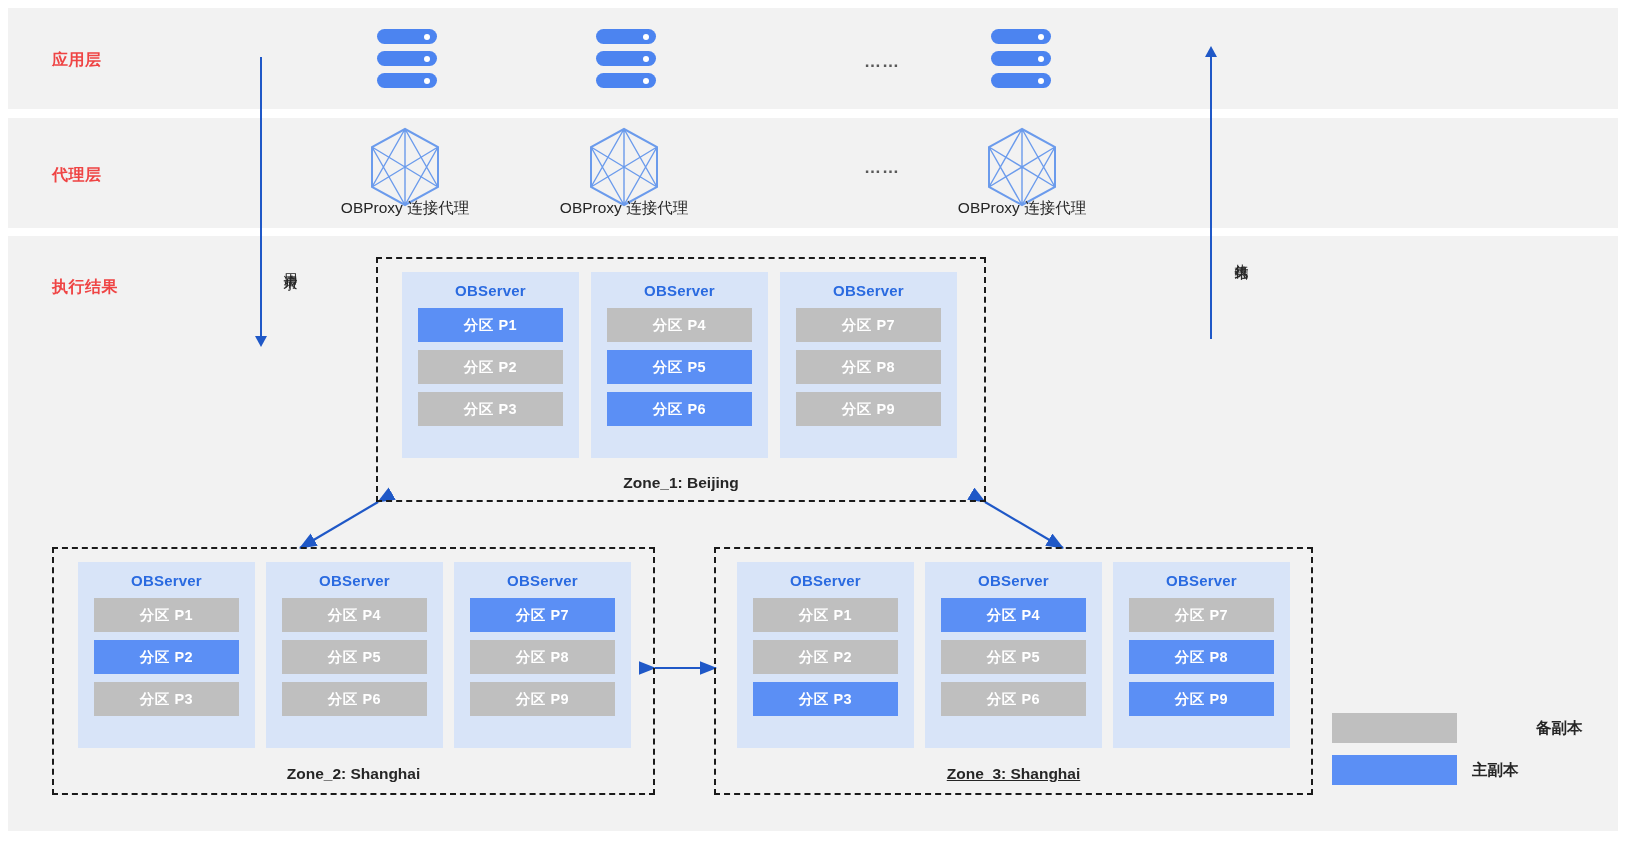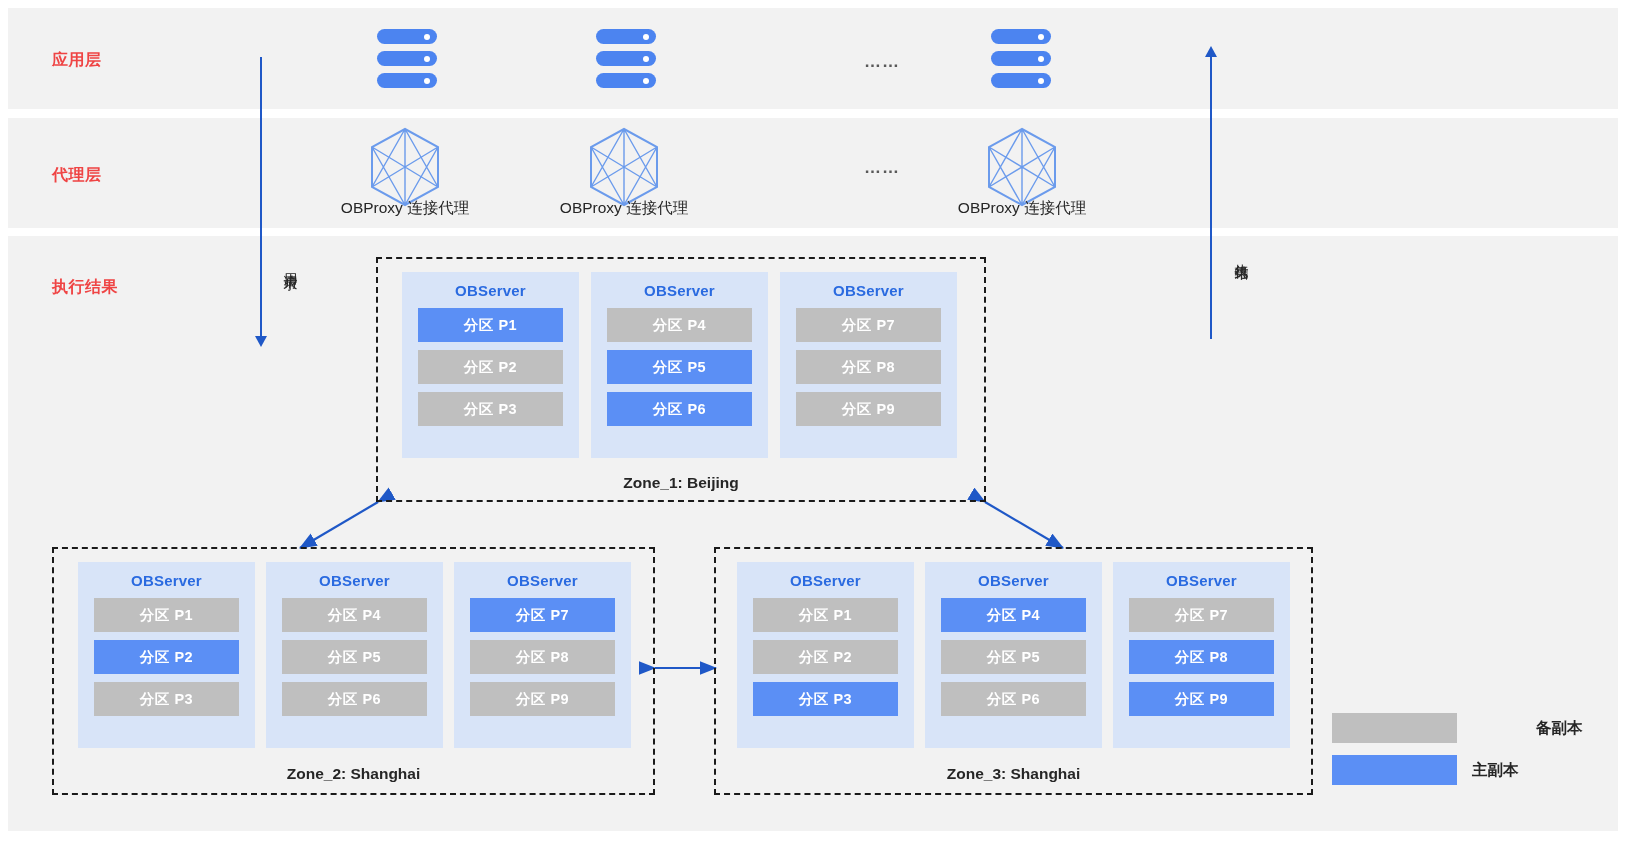--- a/index.html
+++ b/index.html
@@ -237,21 +237,21 @@
   <div class="part backup" style="width:145px;height:34px;">分区 P6</div>
 </div>
 <div class="observer" style="left:454px; top:562px; width:177px; height:186px;">
   <div class="observer-title">OBServer</div>
   <div class="part primary" style="width:145px;height:34px;">分区 P7</div>
   <div class="part backup" style="width:145px;height:34px;">分区 P8</div>
   <div class="part backup" style="width:145px;height:34px;">分区 P9</div>
 </div>
 
 <div class="zone" style="left:714px; top:547px; width:599px; height:248px;"></div>
-<div class="zone-label" style="left:714px; top:765px; width:599px;">Zone_3: Shanghai</div>
+<div class="zone-label" style="left:714px; top:765px; width:599px;text-decoration:underline;">Zone_3: Shanghai</div>
 
 <div class="observer" style="left:737px; top:562px; width:177px; height:186px;">
   <div class="observer-title">OBServer</div>
   <div class="part backup" style="width:145px;height:34px;">分区 P1</div>
   <div class="part backup" style="width:145px;height:34px;">分区 P2</div>
   <div class="part primary" style="width:145px;height:34px;">分区 P3</div>
 </div>
 <div class="observer" style="left:925px; top:562px; width:177px; height:186px;">
   <div class="observer-title">OBServer</div>
   <div class="part primary" style="width:145px;height:34px;">分区 P4</div>

